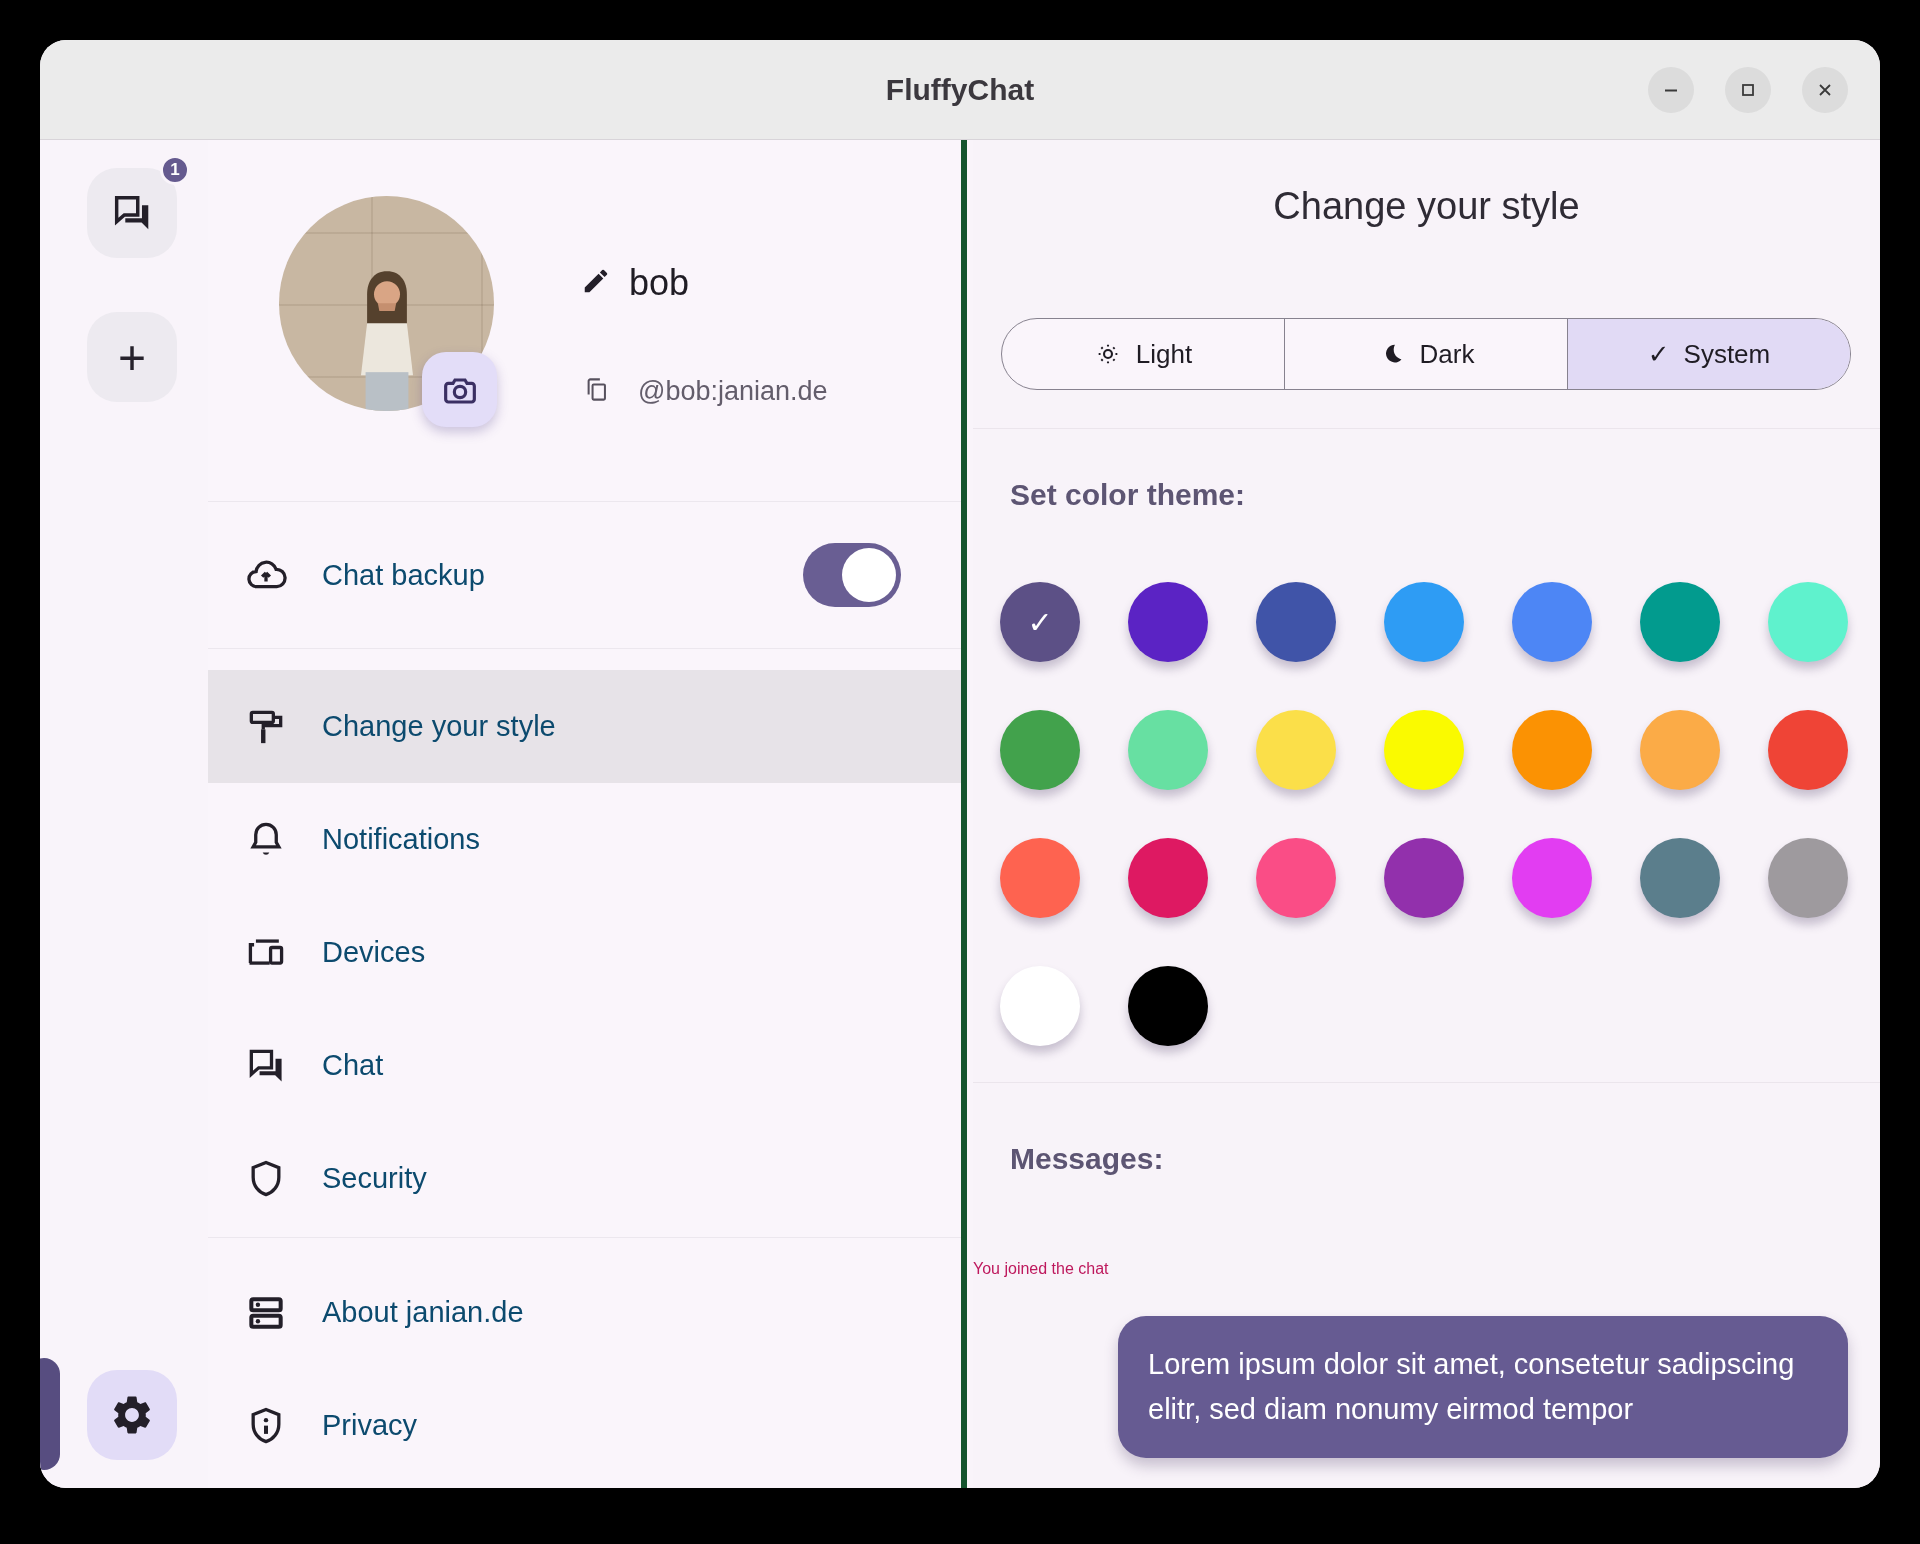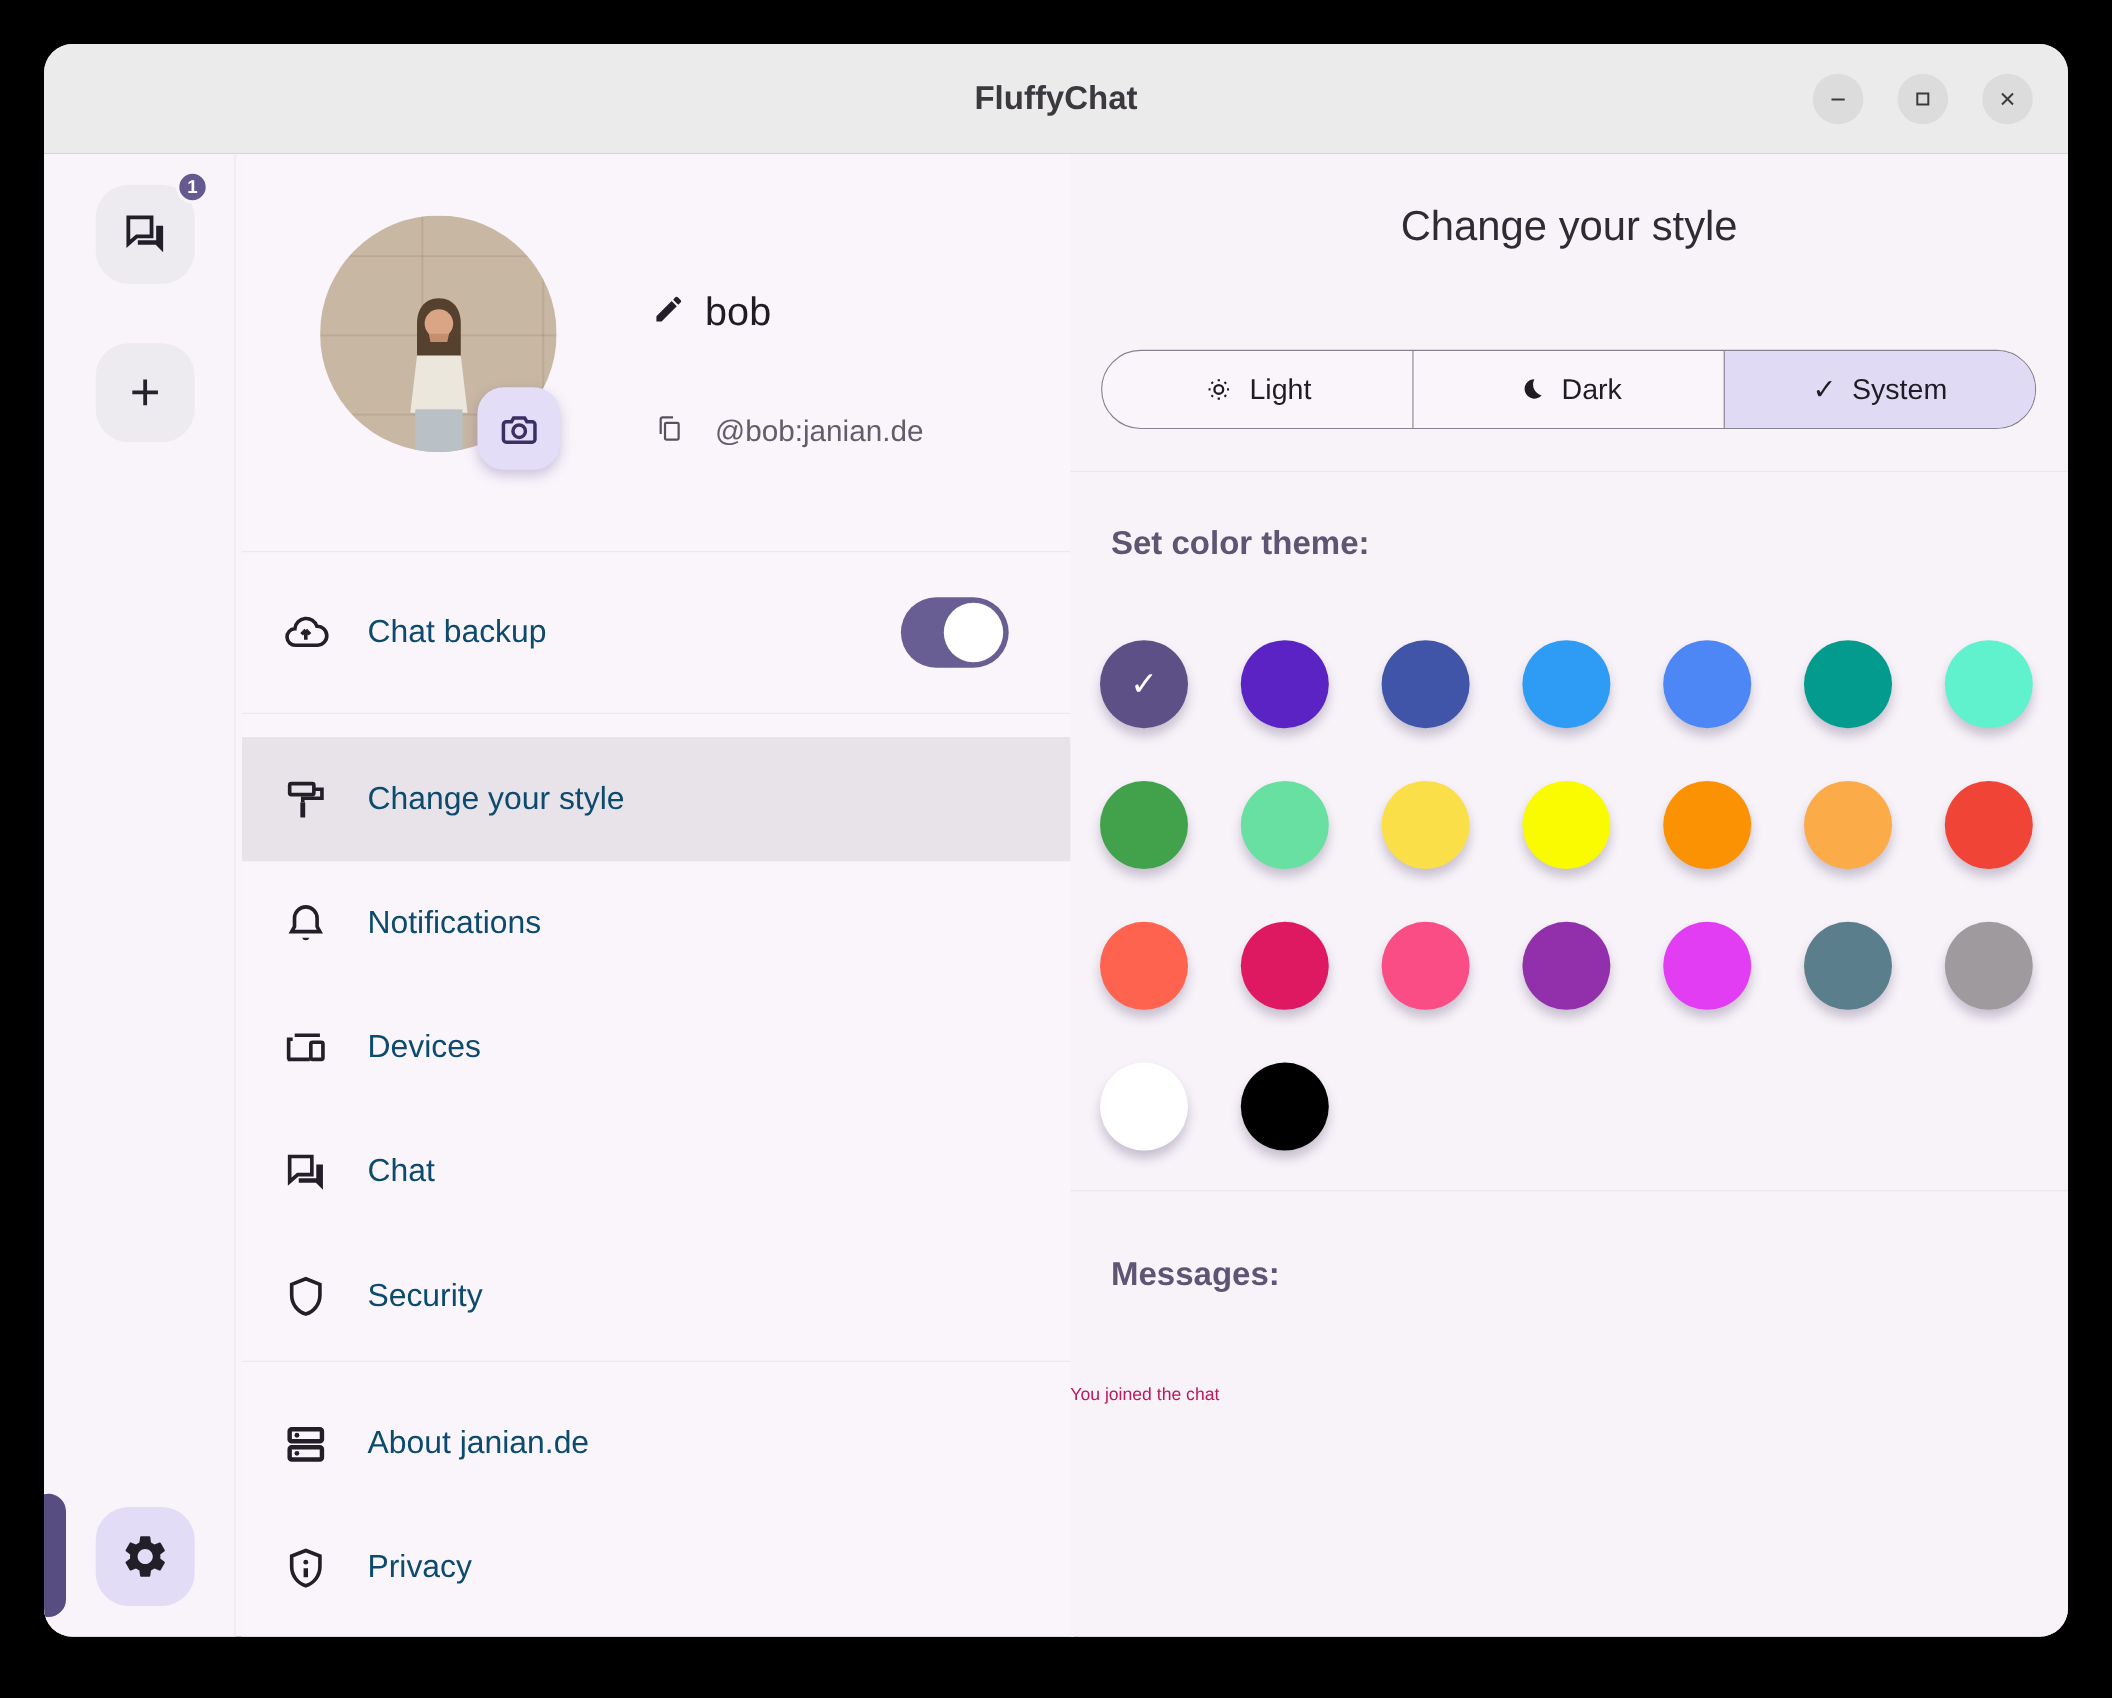--- a/index.html
+++ b/index.html
@@ -26,22 +26,22 @@
   .rail-settings { left:47px; top:1230px; background:#e2dcf7; }
   .rail-pill { position:absolute; left:-12px; top:1218px; width:32px; height:112px; border-radius:16px;
                background:#574d80; }
   .badge { position:absolute; right:-13px; top:-13px; width:30px; height:30px; border-radius:50%;
            background:#655a8f; border:3px solid #f9f4fa; color:#fff; font-size:17px; font-weight:bold;
            display:flex; align-items:center; justify-content:center; }
   .icon-dark svg { stroke:#231f29; fill:none; stroke-width:1.8; }
   .icon-fill svg { fill:#231f29; stroke:none; }
 
   
-  .midcol { position:absolute; left:180px; top:100px; width:759px; height:1348px; background:#faf5fb;
-            border-right:2px solid #14532d; }
+  .midcol { position:absolute; left:168px; top:100px; width:759px; height:1348px; background:#faf5fb;
+            border-right:6px solid #14532d; }
   .avatar { position:absolute; left:71px; top:56px; width:215px; height:215px; border-radius:50%;
             overflow:hidden; background:#c8b7a2;
             background-image:linear-gradient(rgba(90,70,50,.12) 2px, transparent 2px),
                              linear-gradient(90deg, rgba(90,70,50,.12) 2px, transparent 2px);
             background-size:110px 72px; background-position:-18px 36px; }
   .avatar svg { position:absolute; left:50%; bottom:-4px; transform:translateX(-50%); }
   .camera-btn { position:absolute; left:214px; top:212px; width:75px; height:75px; border-radius:24px;
                 background:#e3ddf8; display:flex; align-items:center; justify-content:center;
                 box-shadow:0 5px 12px rgba(80,60,140,.28); }
   .camera-btn svg { stroke:#3b2f63; fill:none; stroke-width:1.9; width:40px; height:40px; }
@@ -313,15 +313,16 @@
         <div class="swatch" style="background: rgb(91, 126, 140);"></div>
         <div class="swatch" style="background: rgb(158, 154, 158);"></div>
         <div class="swatch" style="background: rgb(255, 255, 255);"></div>
         <div class="swatch" style="background: rgb(0, 0, 0);"></div>
       </div>
 
     <div class="rp-div2"></div>
 
     <div class="rp-h2 h-messages">Messages:</div>
     <div class="joined">You joined the chat</div>
+    <div class="bubble" style="background: rgb(102, 91, 146);">Lorem ipsum dolor sit amet, consetetur sadipscing elitr, sed diam nonumy eirmod tempor</div>
   </div>
 
 </div>
 
 </body></html>

